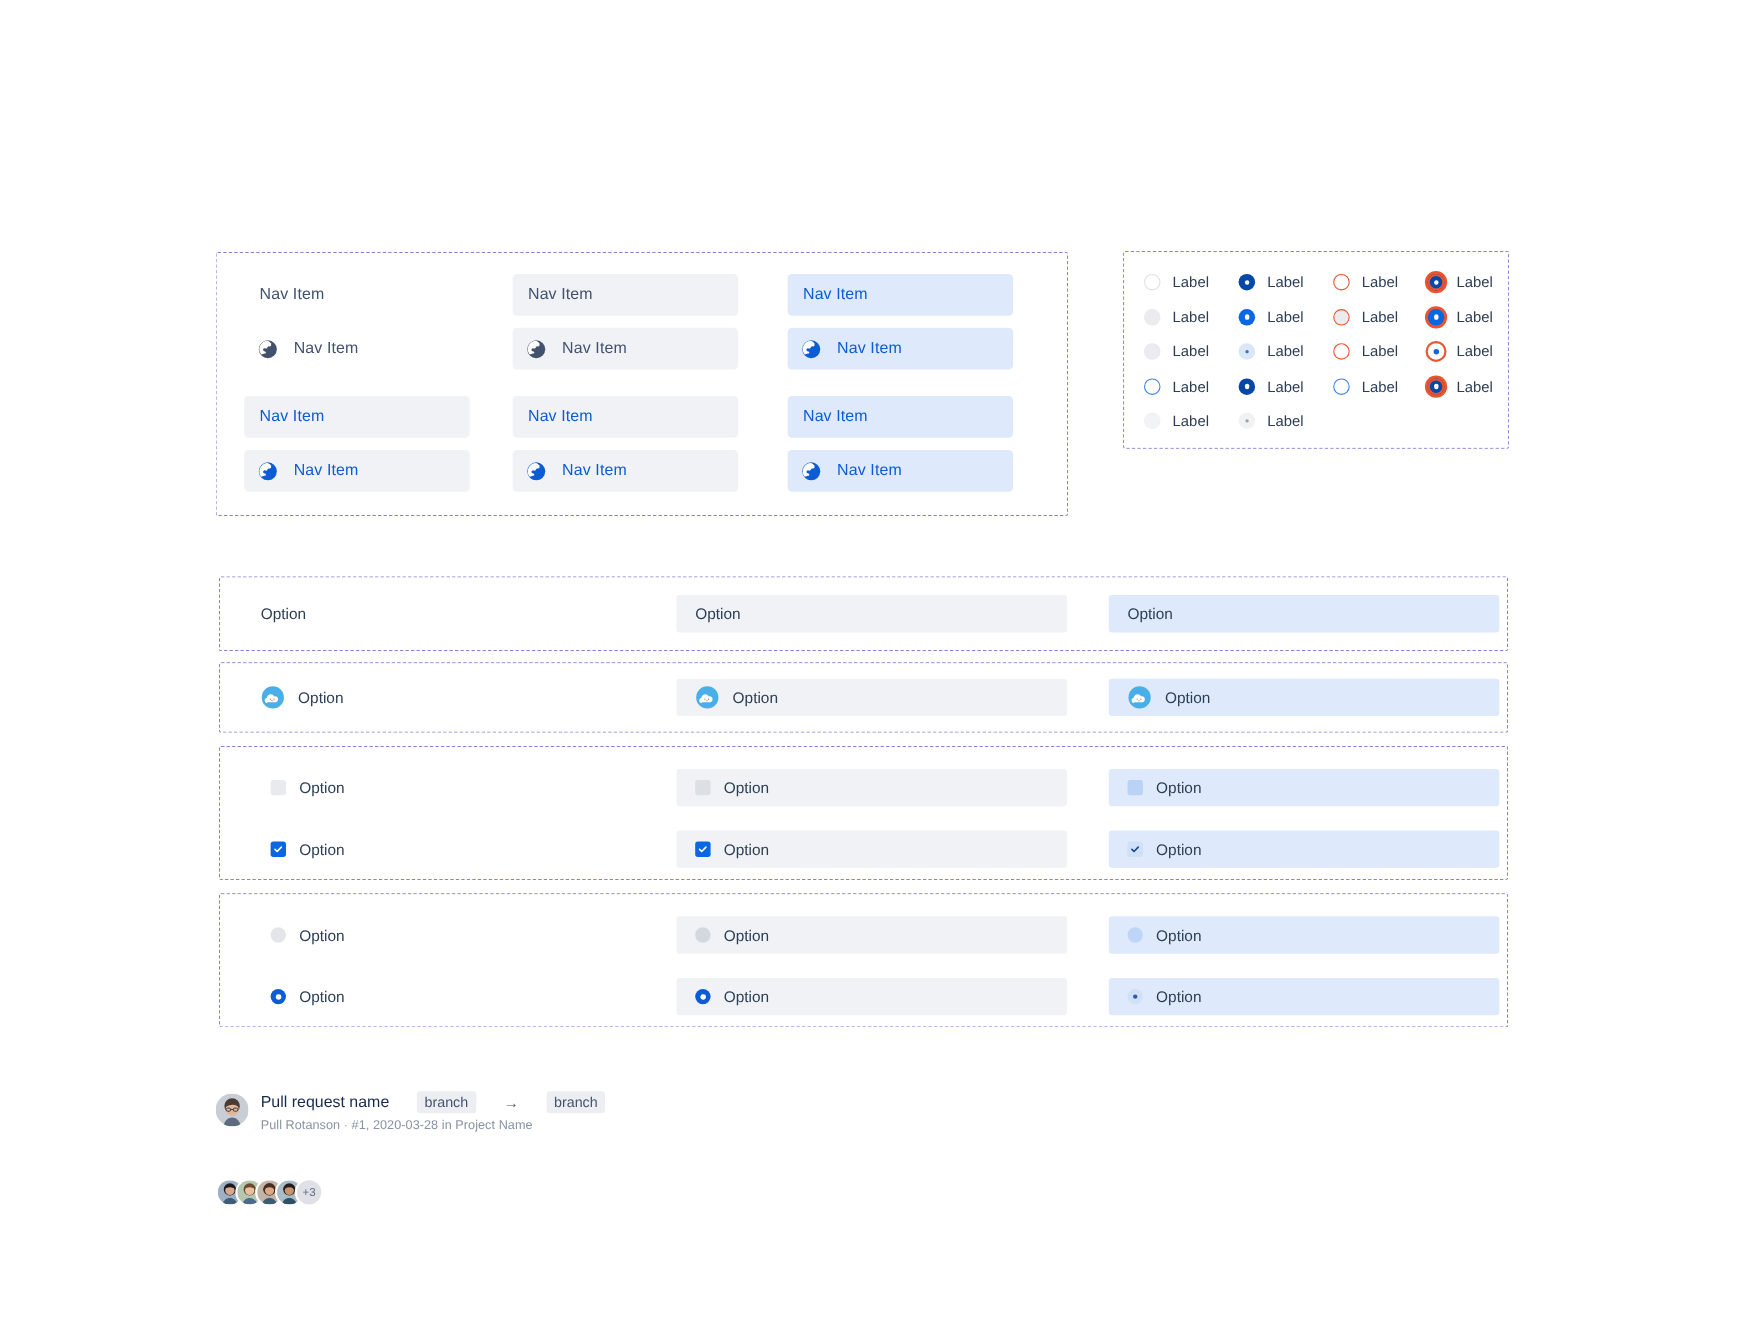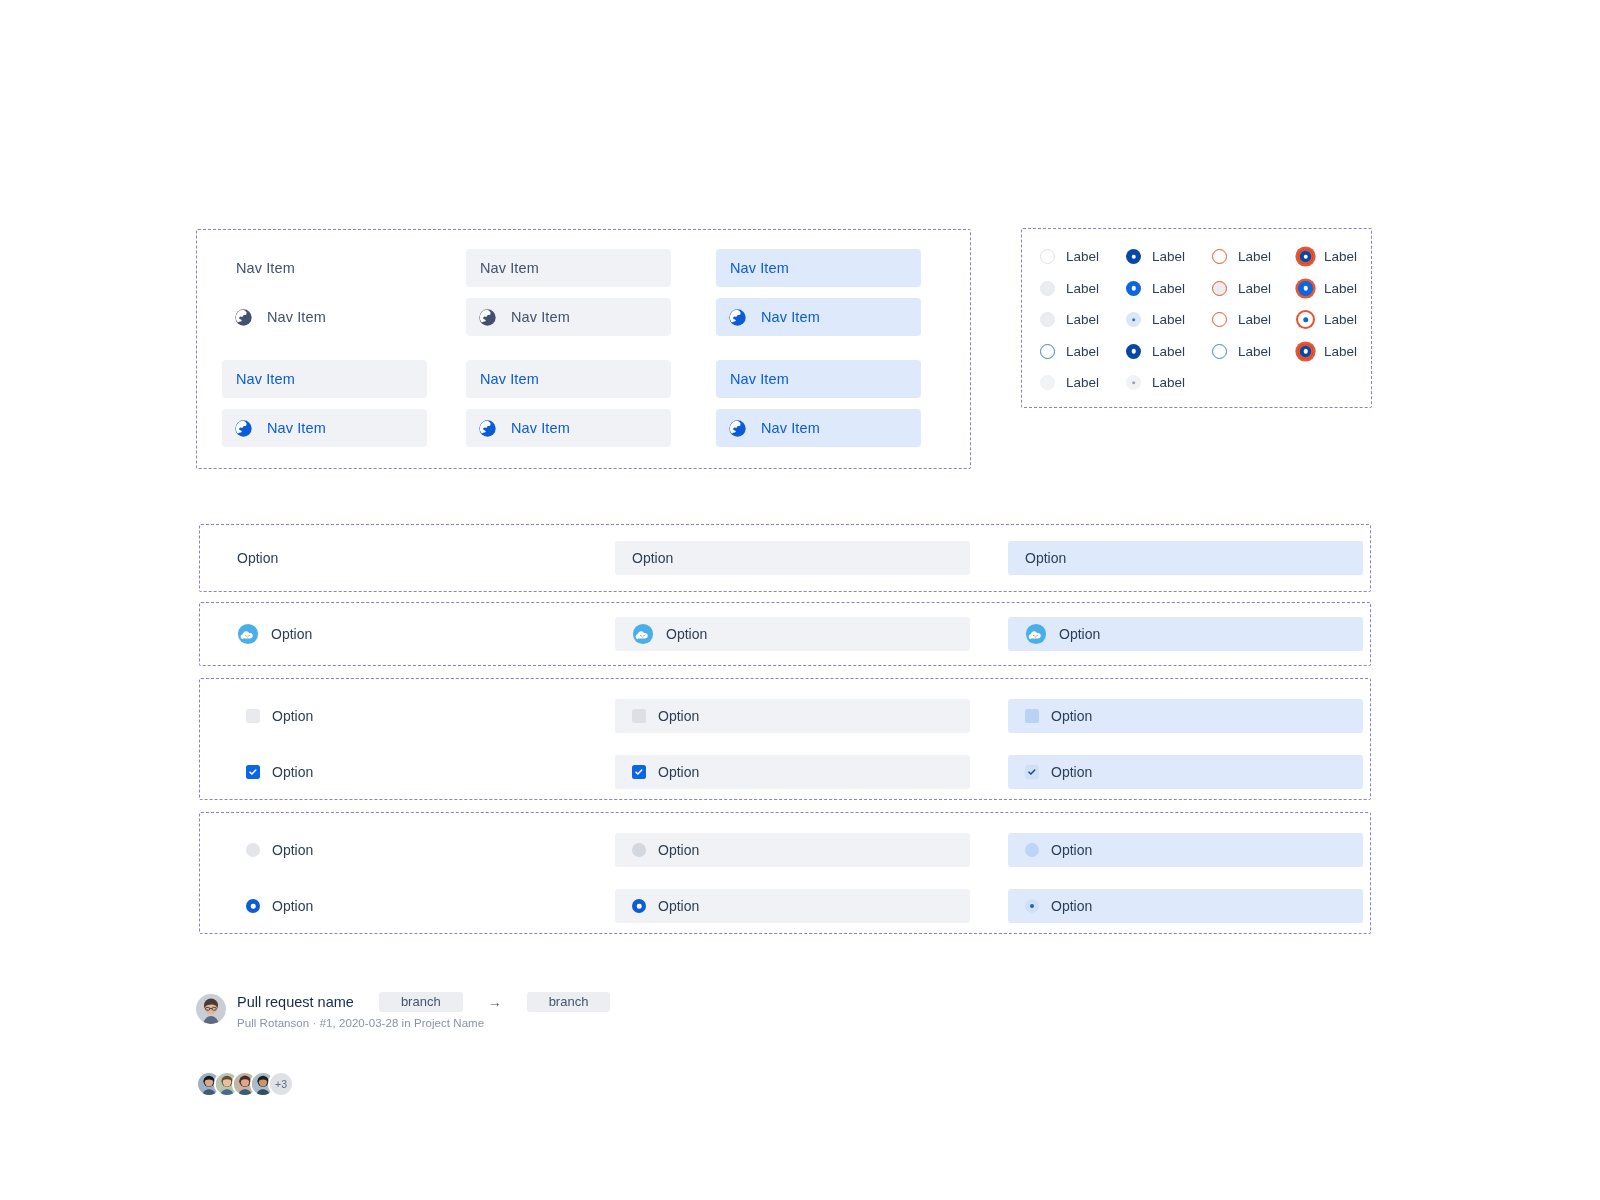--- a/index.html
+++ b/index.html
@@ -130,21 +130,21 @@
 
   
   #pr-block { position: absolute; left: 196px; top: 960px; }
   .pr-top { display: flex; align-items: flex-start; gap: 11px; }
   .pr-avatar { width: 30px; height: 30px; border-radius: 50%; overflow: hidden; flex: 0 0 auto; margin-top: 2px; }
   .pr-title-row { display: flex; align-items: center; gap: 25px; }
   .pr-title { font-size: 14.5px; color: #172b4d; }
   .pr-branch {
     font-size: 13px; color: #44546f;
     background: #eceef1; border-radius: 3px;
-    padding: 2px 22px 3px;
+    padding: 2px 7px 3px;
   }
   .pr-arrow { font-size: 14px; color: #44546f; }
   .pr-sub { margin-top: 5px; font-size: 11.5px; color: #8993a4; letter-spacing: .05px; }
   .pr-sub .dim { color: #a5adba; }
 
   #avatar-group { position: absolute; left: 196px; top: 1039px; display: flex; align-items: center; }
   .ag-item { width: 26px; height: 26px; border-radius: 50%; border: 2px solid #fff; overflow: hidden; margin-right: -8px; }
   .ag-more {
     width: 26px; height: 26px; border-radius: 50%; border: 2px solid #fff;
     background: #dfe1e6; color: #5e6c84; font-size: 10.5px;

